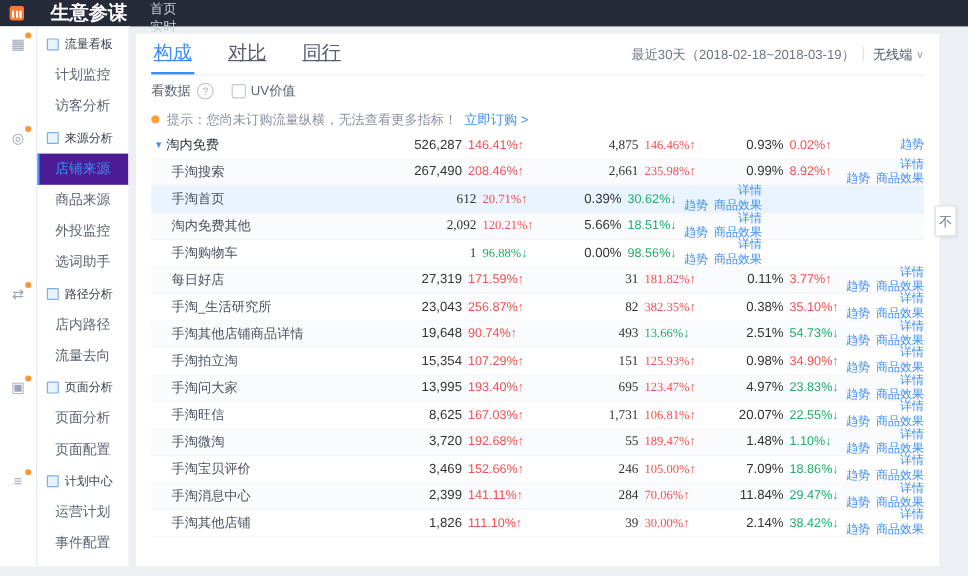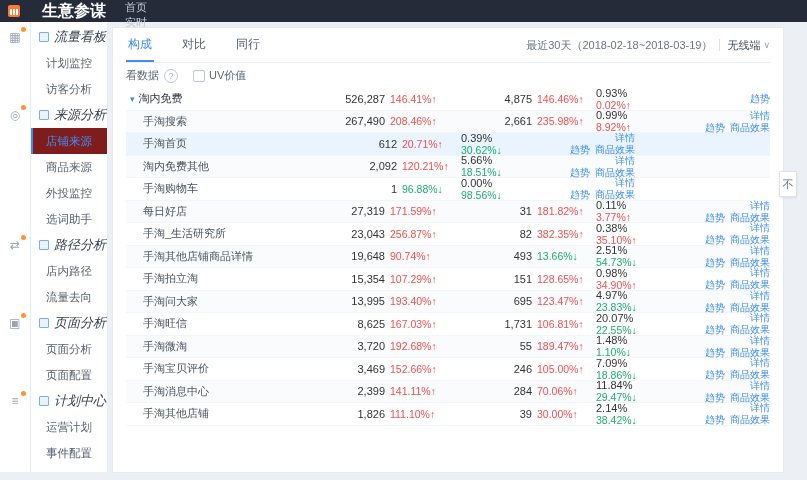--- a/index.html
+++ b/index.html
@@ -20,30 +20,30 @@
   .nav-item.active{color:#4da2ff;background:#2e3546;box-shadow:inset 0 -2px 0 #3d8df5;}
   .nav-divider{width:1px;background:#3a4152;margin:5px 4px;}
   
   .layout{display:flex;height:450px;}
   .rail{width:30px;background:#fff;border-right:1px solid #e9ecf0;position:relative;flex:none;}
   .rail-icon{position:absolute;left:7px;width:16px;height:16px;color:#9aa5b8;font-size:12px;line-height:16px;text-align:center;cursor:pointer;}
   .rail-icon:nth-child(1){top:7px}.rail-icon:nth-child(2){top:85px}.rail-icon:nth-child(3){top:215px}
   .rail-icon:nth-child(4){top:293px}.rail-icon:nth-child(5){top:371px}
   .rail-icon.badged::after{content:"";position:absolute;top:-2px;right:-3px;width:5px;height:5px;border-radius:50%;background:#ff9434;}
   .sidebar{width:76px;background:#fff;border-right:1px solid #e9ecf0;padding-top:2px;flex:none;overflow:hidden;}
-  .sgroup-header{height:26px;display:flex;align-items:center;gap:5px;padding-left:8px;color:#38404d;font-size:13px;cursor:pointer;white-space:nowrap;font-style:italic;}
+  .sgroup-header{height:26px;display:flex;align-items:center;gap:5px;padding-left:8px;color:#38404d;font-size:10px;cursor:pointer;white-space:nowrap;}
   .sgroup-icon{width:8px;height:8px;border:1px solid #7ab0e8;background:#e8f3fd;border-radius:1px;flex:none;}
   .sitem{height:26px;line-height:26px;padding-left:15px;color:#5a6372;font-size:11.5px;cursor:pointer;white-space:nowrap;}
-  .sitem.active{background:#7f1d1d;color:#3d8df5;box-shadow:inset 2px 0 0 #3d8df5;}
+  .sitem.active{background:#4c1d95;color:#3d8df5;box-shadow:inset 2px 0 0 #3d8df5;}
   
   .main{flex:1;padding:5px 26px 0 4px;}
   .card{background:#fff;border:1px solid #e6e9ee;height:446px;box-sizing:border-box;padding:0 13px;}
   .tabs-row{height:34px;display:flex;align-items:stretch;justify-content:space-between;border-bottom:1px solid #eceff3;}
   .tabs{display:flex;gap:26px;}
-  .tab{display:flex;align-items:center;font-size:12px;color:#555e6d;cursor:pointer;border-bottom:2px solid rgba(0,0,0,0);padding:0 2px;}
+  .tab{display:flex;align-items:center;font-size:16px;color:#555e6d;cursor:pointer;border-bottom:2px solid rgba(0,0,0,0);padding:0 2px;text-decoration:underline;}
   .tab.active{color:#3d8df5;border-bottom-color:#3d8df5;}
   .range{display:flex;align-items:center;gap:7px;color:#6b7585;font-size:11px;}
   .date{cursor:pointer;white-space:nowrap;}
   .vdiv{width:1px;height:12px;background:#dde1e8;}
   .terminal{display:flex;align-items:center;gap:3px;color:#4a5260;cursor:pointer;}
   .caret{font-size:9px;color:#9aa3b0;}
   .filter-row{height:25px;display:flex;align-items:center;gap:5px;}
   .flabel{color:#5a6372;}
   .help{width:12px;height:12px;border:1px solid #c3c9d2;border-radius:50%;color:#a9b0bb;font-size:9px;display:flex;align-items:center;justify-content:center;cursor:pointer;flex:none;}
   .uv{display:flex;align-items:center;gap:4px;color:#5a6372;cursor:pointer;margin-left:10px;}
@@ -61,21 +61,21 @@
   .th-conv{width:115px;text-align:right;padding-right:42px;box-sizing:border-box;}
   .th-ops{width:64px;text-align:right;box-sizing:border-box;}
   .trow{display:flex;height:22.5px;box-sizing:border-box;align-items:center;border-bottom:1px solid #f3f5f8;}
   .trow:nth-child(even){background:#fafbfd;}
   .trow.highlight{background:#e9f4fe;}
   .cell-src{width:185px;display:flex;align-items:center;gap:4px;padding-left:4px;box-sizing:border-box;color:#4a5260;white-space:nowrap;overflow:hidden;}
   .trow.sub .cell-src{padding-left:17px;}
   .trow.parent .cell-src{color:#2f3642;}
   .caret-down{color:#3d8df5;font-size:9px;flex:none;}
   .cell-metric{display:flex;align-items:baseline;justify-content:flex-end;box-sizing:border-box;}
-  .m-vis{width:135px;}.m-buy{width:145px;}.m-conv{width:115px;flex-direction:column;}
+  .m-vis{width:135px;}.m-buy{width:145px;font-family:Liberation Serif, serif;}.m-conv{width:115px;}
   .num{color:#333;}
   .chg{font-size:10.5px;margin-left:5px;text-align:left;white-space:nowrap;}
   .m-vis .chg{width:56px;}.m-buy .chg{width:54px;}.m-conv .chg{width:48px;}
   .chg.up{color:#f0504f;}
   .chg.down{color:#1fae6a;}
   .cell-ops{width:64px;box-sizing:border-box;display:flex;flex-direction:column;align-items:flex-end;justify-content:center;gap:1px;font-size:10px;line-height:11px;}
   .opline{display:flex;gap:5px;justify-content:flex-end;}
   .oplink{color:#3d8df5;cursor:pointer;white-space:nowrap;}
   
   .feedback{position:absolute;right:10px;top:171px;width:16px;height:24px;background:#fff;border:1px solid #dfe3e9;border-radius:2px;
@@ -171,20 +171,25 @@
         </div>
       </div>
       <div class="filter-row">
         <span class="flabel">看数据</span>
         <span class="help">?</span>
         <label class="uv">
           <span class="box"></span>
           <span>UV价值</span>
         </label>
       </div>
+      <div class="notice">
+        <span class="ndot"></span>
+        <span class="ntext">提示：您尚未订购流量纵横，无法查看更多指标！</span>
+        <a class="nlink">立即订购 &gt;</a>
+      </div>
       <div class="table">
         <div class="tbody">
             <div class="trow parent">
               <div class="cell-src">
                 <span class="caret-down">▾</span>
                 <span class="src-name">淘内免费</span>
               </div>
               <div class="cell-metric m-vis">
                 <span class="num">526,287</span>
                 <span class="chg up">146.41%↑</span>
@@ -376,21 +381,21 @@
             <div class="trow sub">
               <div class="cell-src">
                 <span class="src-name">手淘拍立淘</span>
               </div>
               <div class="cell-metric m-vis">
                 <span class="num">15,354</span>
                 <span class="chg up">107.29%↑</span>
               </div>
               <div class="cell-metric m-buy">
                 <span class="num">151</span>
-                <span class="chg up">128.65%↑</span>
+                <span class="chg up">125.93%↑</span>
               </div>
               <div class="cell-metric m-conv">
                 <span class="num">0.98%</span>
                 <span class="chg up">34.90%↑</span>
               </div>
               <div class="cell-ops">
                 <div class="opline">
                   <span class="oplink">详情</span>
                 </div>
                 <div class="opline">

